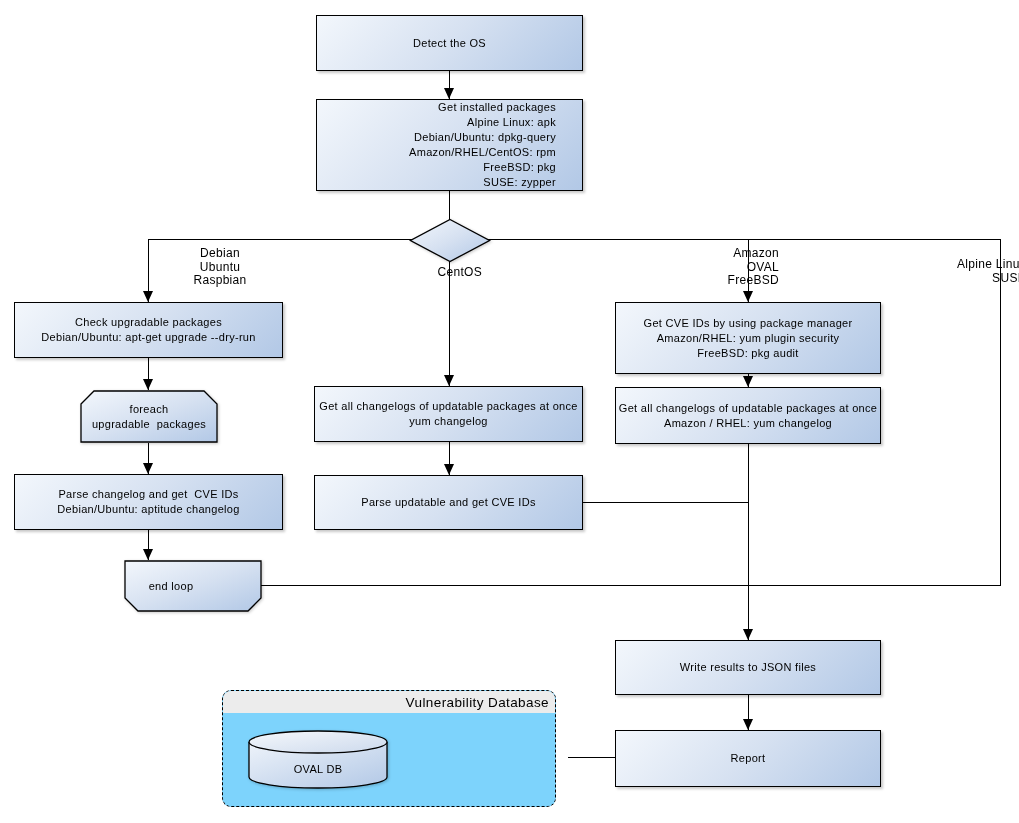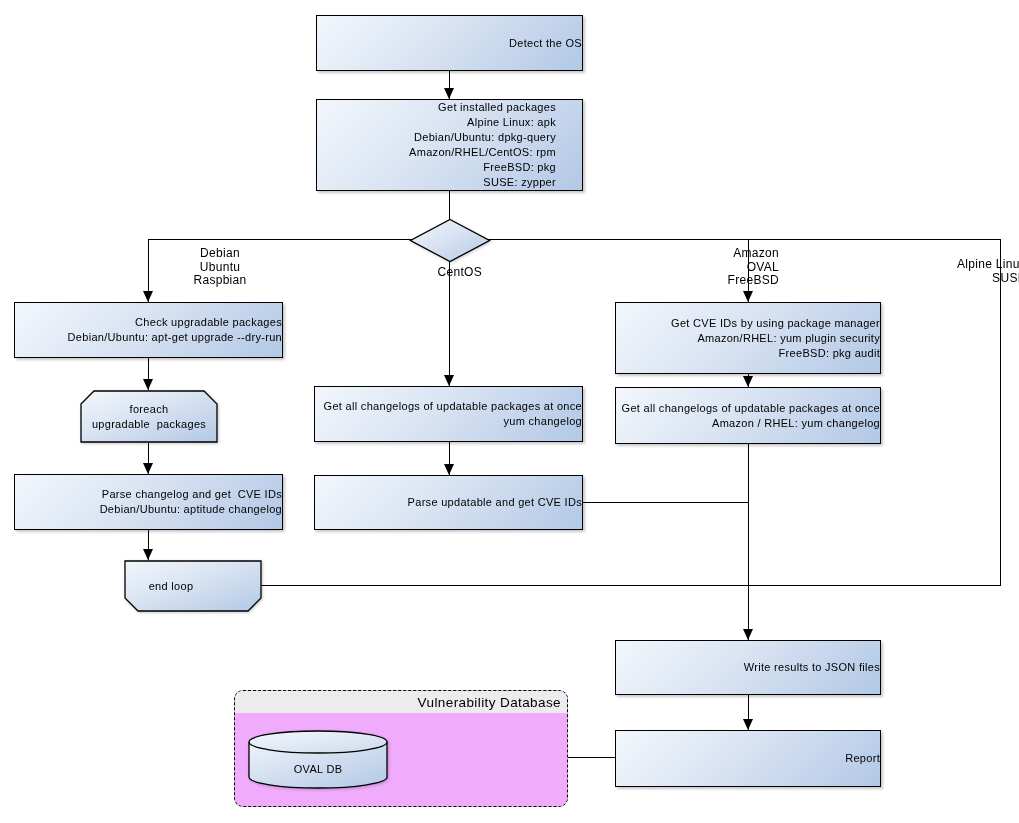--- a/index.html
+++ b/index.html
@@ -14,43 +14,43 @@
   
   .arrow-down{
     position:absolute;width:0;height:0;
     border-left:5px solid transparent;border-right:5px solid transparent;
     border-top:11px solid #000;
   }
   
   .box{
     position:absolute;border:1.3px solid #000;box-sizing:border-box;
     background:linear-gradient(135deg,#f3f7fc 0%,#d6e1f1 50%,#b2c8e6 100%);
-    display:flex;flex-direction:column;align-items:flex-end;justify-content:center;
+    display:flex;flex-direction:column;align-items:center;justify-content:center;
     box-shadow:1.5px 1.5px 2.5px rgba(0,0,0,0.22);
   }
   .box.align-right{align-items:flex-end;padding-right:26px;}
   .ln{font-size:11px;line-height:15px;letter-spacing:0.3px;white-space:pre;}
   
   .branch-label{position:absolute;font-size:12px;line-height:13.5px;letter-spacing:0.3px;margin-left:39px;}
   .branch-label.center{text-align:center;}
   .branch-label.right{text-align:right;}
   
   .shape{position:absolute;}
   .shape svg{display:block;filter:drop-shadow(1.2px 1.2px 1.5px rgba(0,0,0,0.22));}
   .shape-label{
     position:absolute;inset:0;display:flex;flex-direction:column;
     align-items:center;justify-content:center;
   }
   
   .cyl-label{position:absolute;left:0;right:0;top:20px;bottom:0;
     display:flex;align-items:center;justify-content:center;}
   
   .dbgroup{
-    position:absolute;left:234px;top:690px;width:334px;height:117px;box-sizing:border-box;
-    border:1.6px dashed #000;border-radius:9px;background:#f0abfc;
+    position:absolute;left:222px;top:690px;width:334px;height:117px;box-sizing:border-box;
+    border:1.6px dashed #000;border-radius:9px;background:#7dd3fc;
   }
   .dbgroup-header{
     position:absolute;left:0;right:0;top:0;height:22px;
     background:#ececec;border-radius:8px 8px 0 0;
     display:flex;align-items:center;justify-content:flex-end;padding-right:6px;
   }
   .dbgroup-title{font-size:13.5px;letter-spacing:0.4px;}
 </style>
 </head>
 <body>

